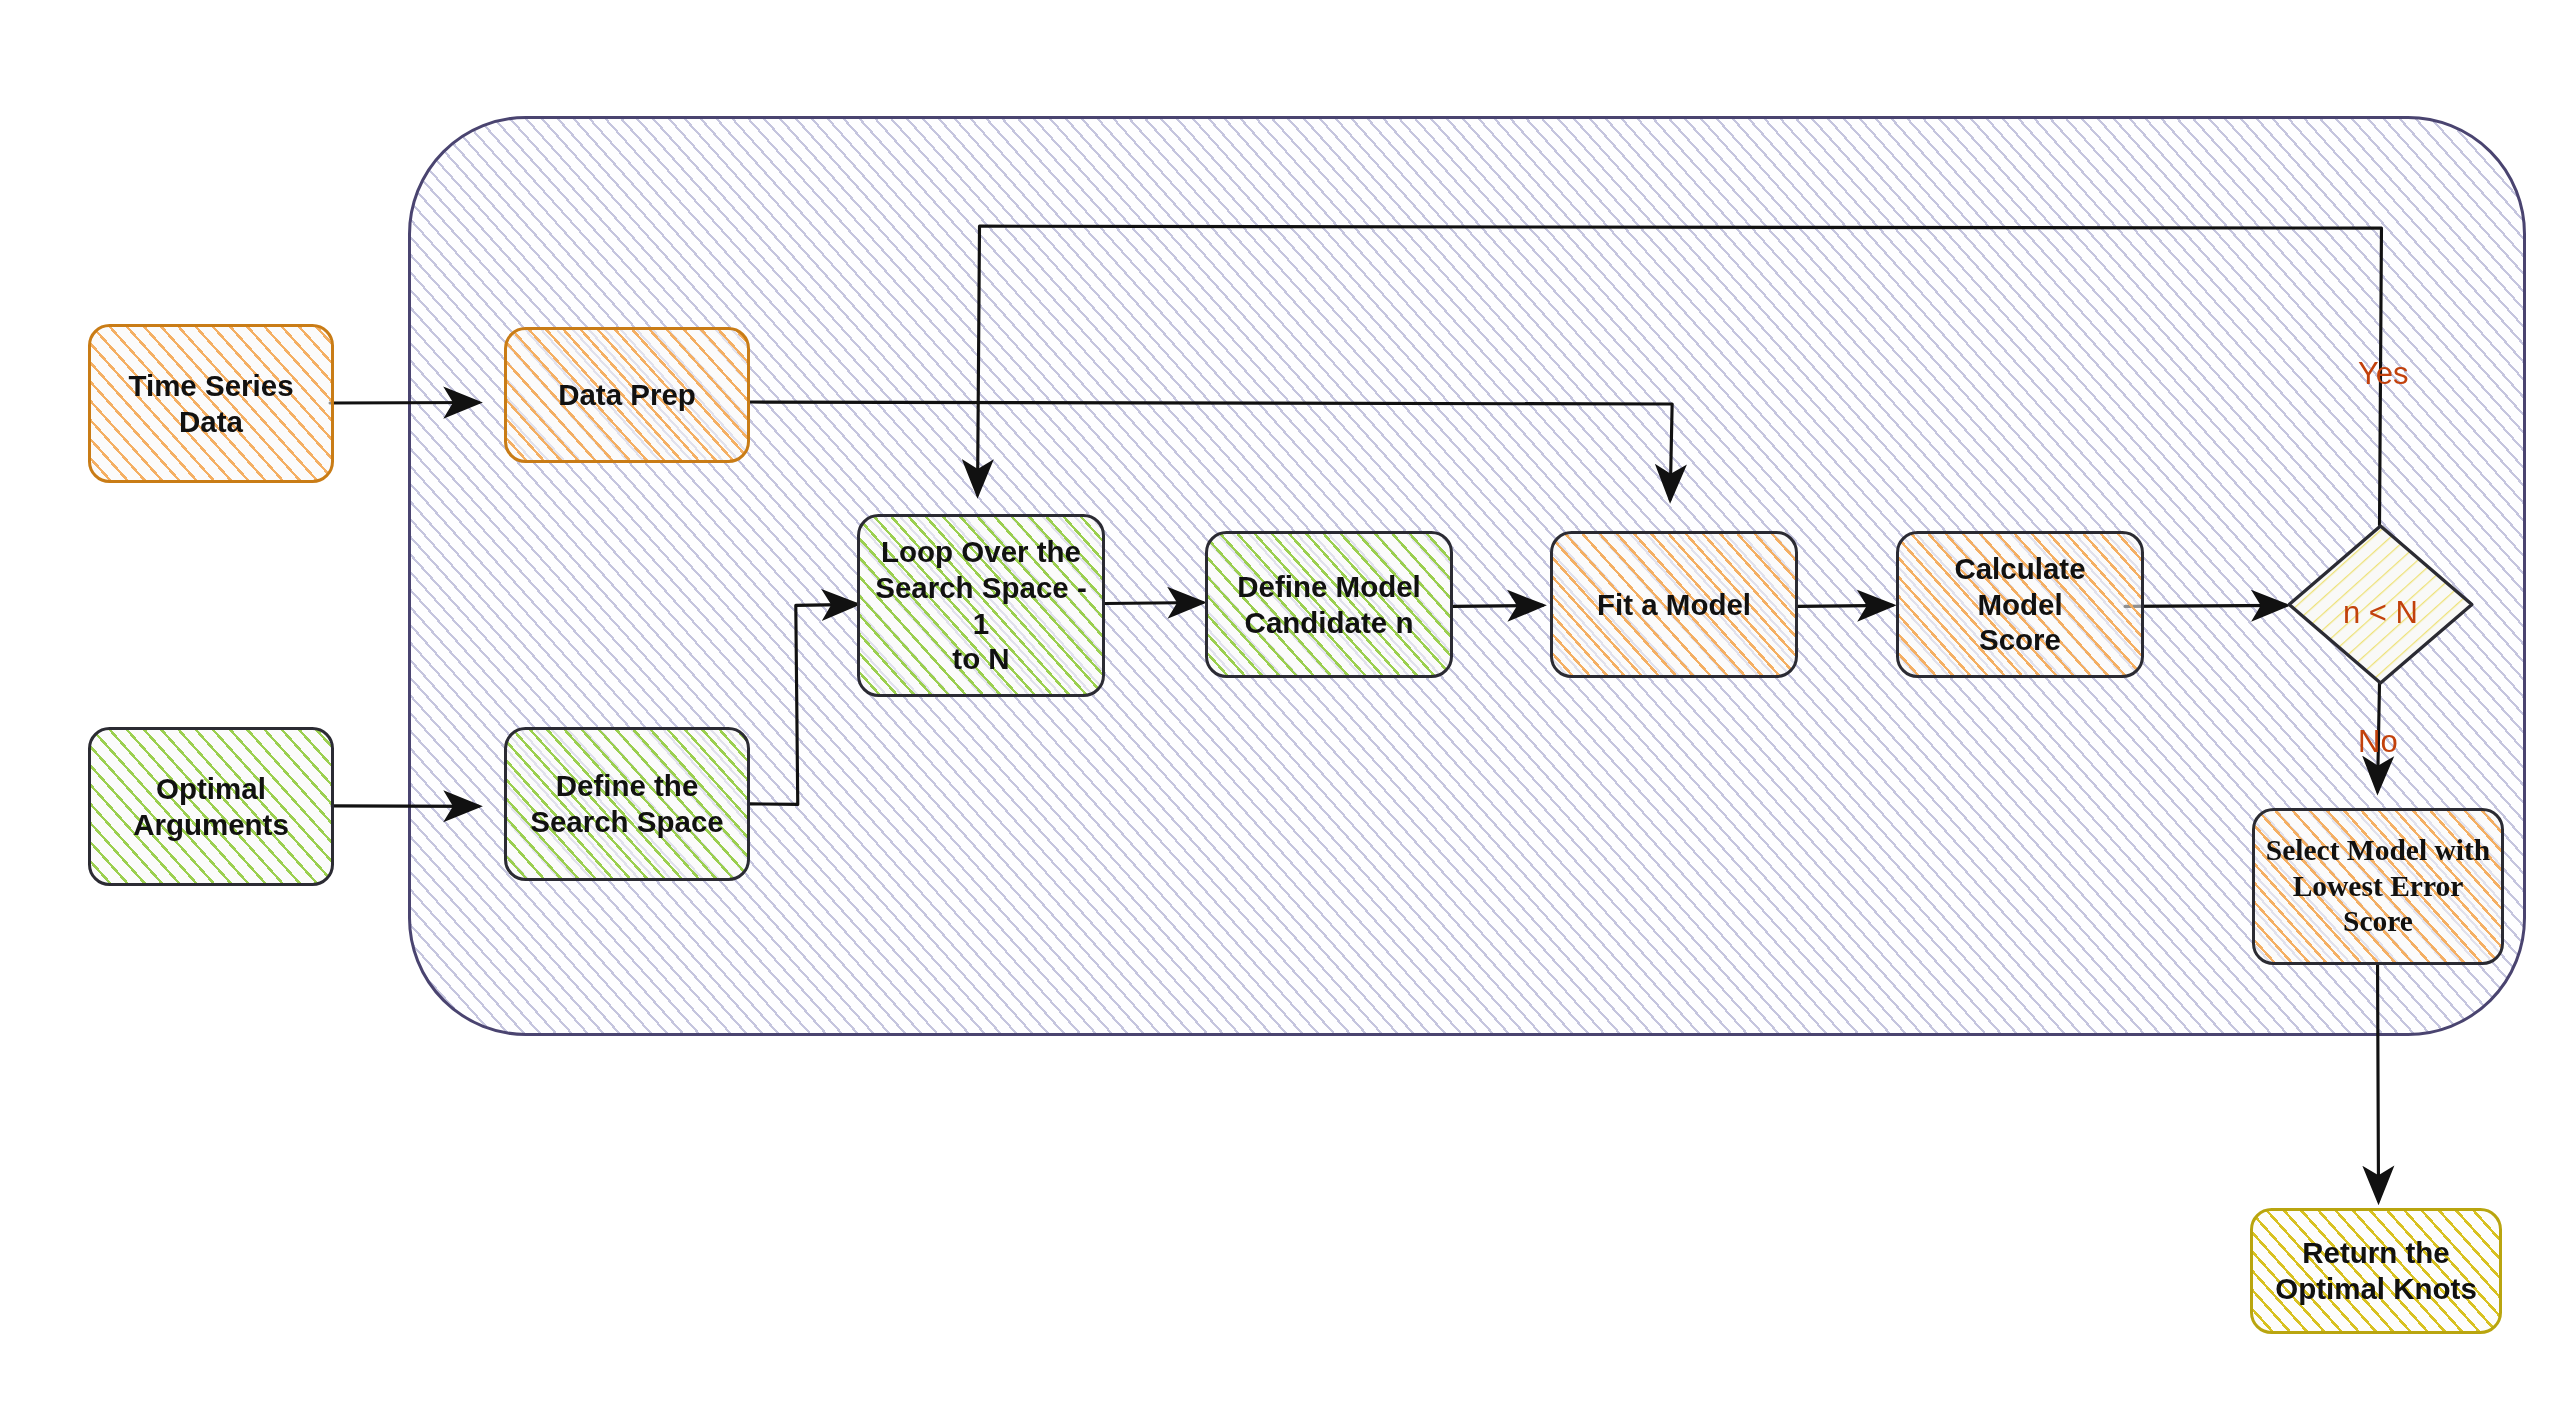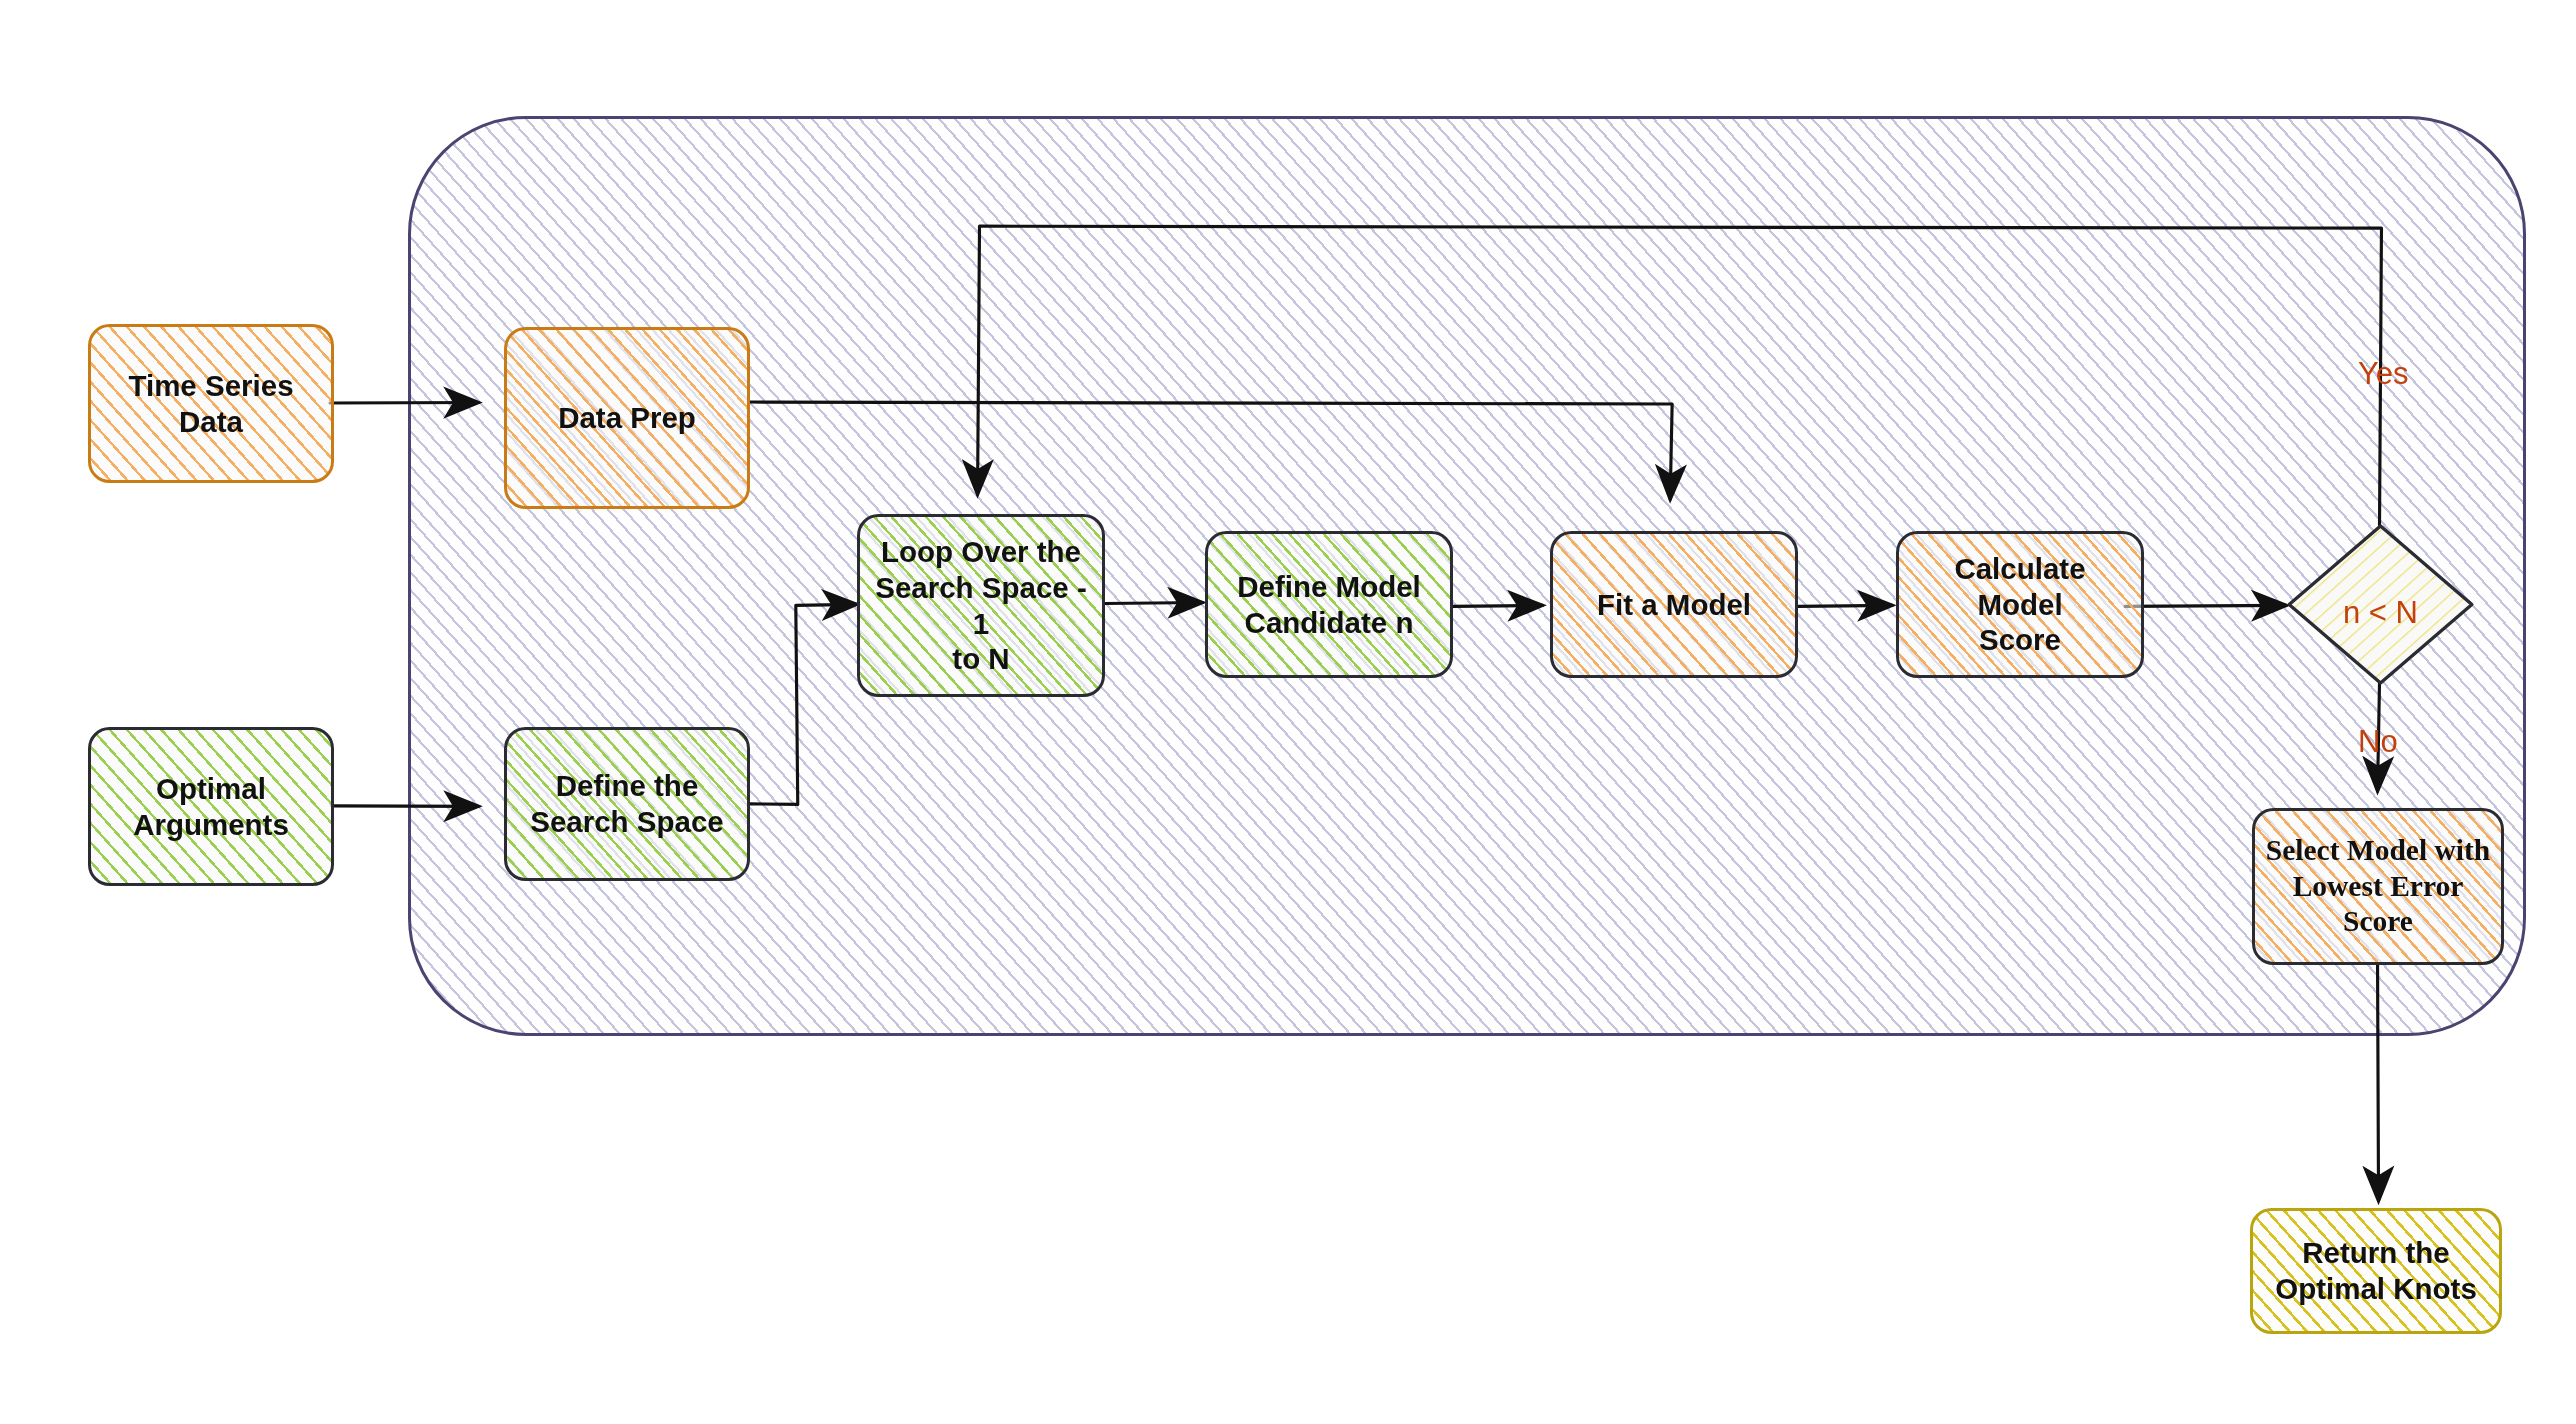--- a/index.html
+++ b/index.html
@@ -159,21 +159,21 @@
 
       <path d="M2420,980 L2421,1222" marker-end="url(#ah)"></path>
     </g>
   </svg>
 
   <div class="node hatch-orange stroke-orange" style="left:88px; top:324px; width:246px; height:159px; font-size:29.5px; z-index:3;">
     <span class="label">Time Series
 Data</span>
   </div>
 
-  <div class="node hatch-orange stroke-orange" style="left:504px; top:327px; width:246px; height:182px; font-size:29.5px; z-index:3;">
+  <div class="node hatch-orange stroke-orange" style="left:504px; top:327px; width:246px; height:136px; font-size:29.5px; z-index:3;">
     <span class="label">Data Prep</span>
   </div>
 
   <div class="node hatch-green stroke-dark" style="left:88px; top:727px; width:246px; height:159px; font-size:29.5px; z-index:3;">
     <span class="label">Optimal
 Arguments</span>
   </div>
 
   <div class="node hatch-green stroke-dark" style="left:504px; top:727px; width:246px; height:154px; font-size:29.5px; z-index:3;">
     <span class="label">Define the

